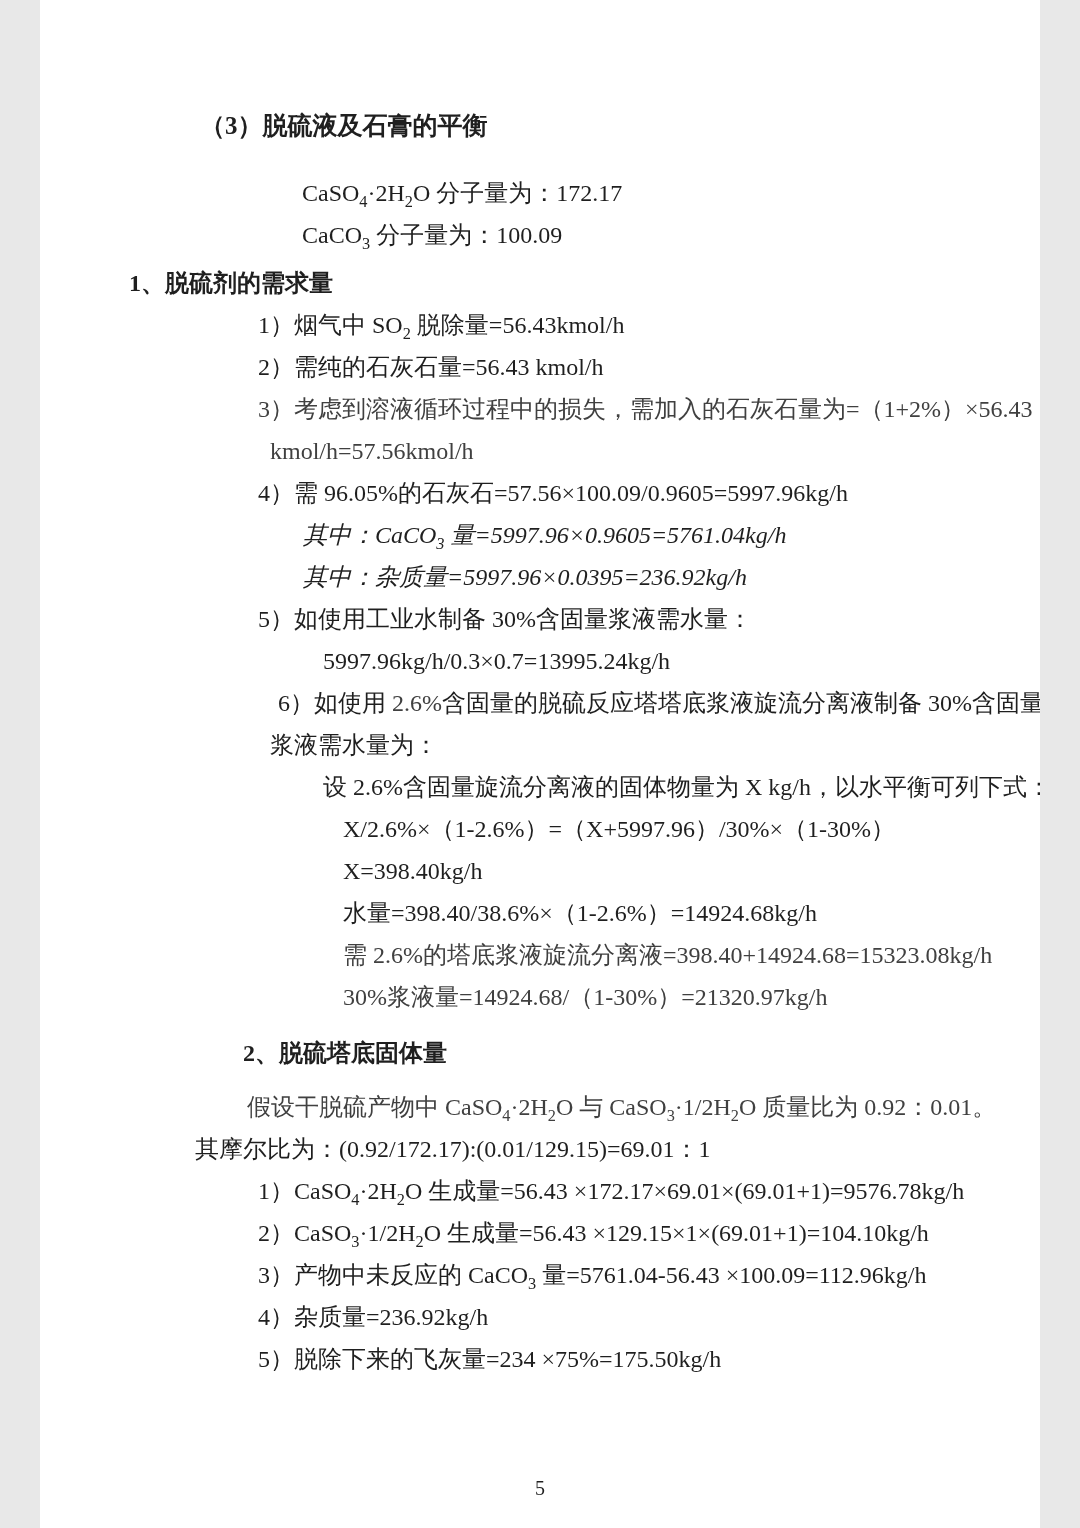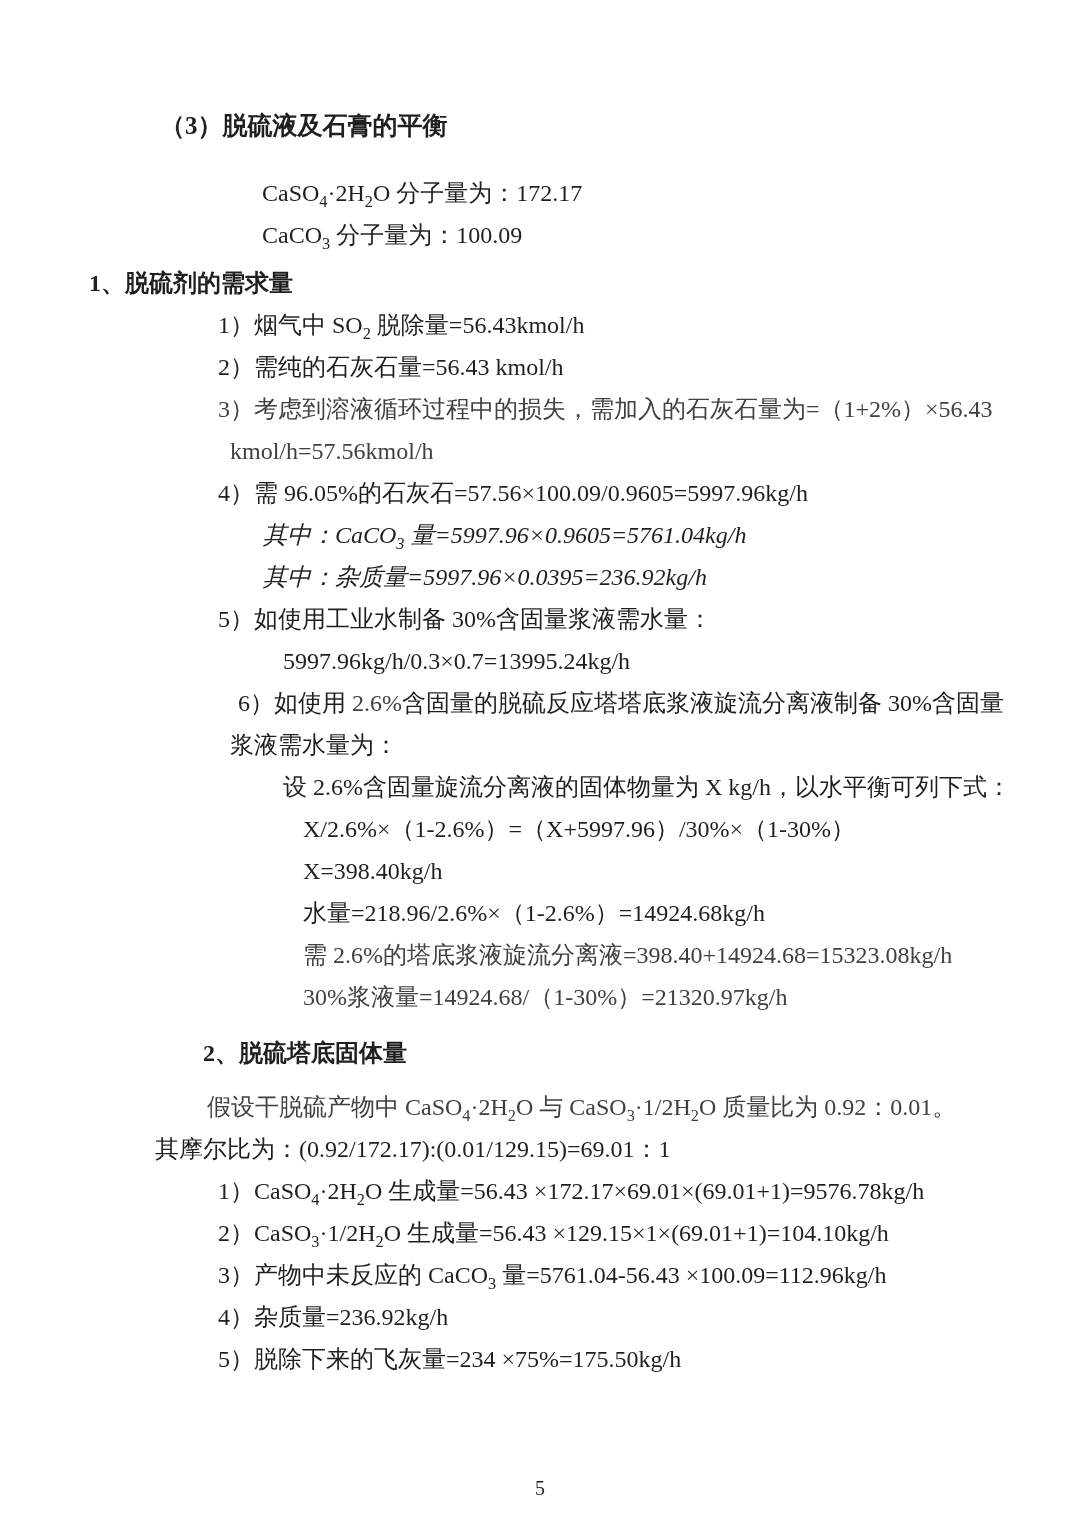--- a/index.html
+++ b/index.html
@@ -1,18 +1,18 @@
 <!DOCTYPE html>
 <html><head>
 <meta charset="utf-8">
 <style>
   html,body { margin:0; padding:0; background:#e8e8e8; }
   .page {
     position:relative;
-    width:1080px; height:1528px;
+    width:1000px; height:1528px;
     background:#ffffff;
     overflow:hidden;
     font-family:"Liberation Serif","DejaVu Serif",serif;
     color:#1f1f1f;
     margin:0 auto;
   }
   .doc { position:absolute; top:104px; left:0; width:1080px; }
   .line { line-height:42px; font-size:24px; white-space:nowrap; }
   .line sub { font-size:68%; line-height:0; }
   .red  { color:#404040; }
@@ -52,21 +52,21 @@
       <div class="line r-item"><span>4）需 96.05%的石灰石=57.56×100.09/0.9605=5997.96kg/h</span></div>
       <div class="line r-sub"><span>其中：CaCO</span><sub>3</sub><span> 量=5997.96×0.9605=5761.04kg/h</span></div>
       <div class="line r-sub"><span>其中：杂质量=5997.96×0.0395=236.92kg/h</span></div>
       <div class="line r-item"><span>5）如使用工业水制备 30%含固量浆液需水量：</span></div>
       <div class="line r-she"><span>5997.96kg/h/0.3×0.7=13995.24kg/h</span></div>
       <div class="line r-item6"><span>6）如使用 </span><span class="red">2.6%</span><span>含固量的脱硫反应塔塔底浆液旋流分离液制备 30%含固量</span></div>
       <div class="line r-cont"><span>浆液需水量为：</span></div>
       <div class="line r-she"><span>设 2.6%含固量旋流分离液的固体物量为 X kg/h，以水平衡可列下式：</span></div>
       <div class="line r-x"><span>X/2.6%×（1-2.6%）=（X+5997.96）/30%×（1-30%）</span></div>
       <div class="line r-x"><span>X=398.40kg/h</span></div>
-      <div class="line r-x"><span>水量=218.96/2.6%×（1-2.6%）=14924.68kg/h</span></div>
+      <div class="line r-x"><span>水量=398.40/38.6%×（1-2.6%）=14924.68kg/h</span></div>
       <div class="line r-x red"><span>需 2.6%的塔底浆液旋流分离液=398.40+14924.68=15323.08kg/h</span></div>
       <div class="line r-x red"><span>30%浆液量=14924.68/（1-30%）=21320.97kg/h</span></div>
       <div class="line r-h2 bold"><span>2、脱硫塔底固体量</span></div>
       <div class="line r-jiashe red"><span>假设干脱硫产物中 CaSO</span><sub>4</sub><span>·2H</span><sub>2</sub><span>O 与 CaSO</span><sub>3</sub><span>·1/2H</span><sub>2</sub><span>O 质量比为 0.92：0.01。</span></div>
       <div class="line r-flush"><span>其摩尔比为：(0.92/172.17):(0.01/129.15)=69.01：1</span></div>
       <div class="line r-item"><span>1）CaSO</span><sub>4</sub><span>·2H</span><sub>2</sub><span>O 生成量=56.43 ×172.17×69.01×(69.01+1)=9576.78kg/h</span></div>
       <div class="line r-item"><span>2）CaSO</span><sub>3</sub><span>·1/2H</span><sub>2</sub><span>O 生成量=56.43 ×129.15×1×(69.01+1)=104.10kg/h</span></div>
       <div class="line r-item"><span>3）产物中未反应的 CaCO</span><sub>3</sub><span> 量=5761.04-56.43 ×100.09=112.96kg/h</span></div>
       <div class="line r-item"><span>4）杂质量=236.92kg/h</span></div>
       <div class="line r-item"><span>5）脱除下来的飞灰量=234 ×75%=175.50kg/h</span></div>

